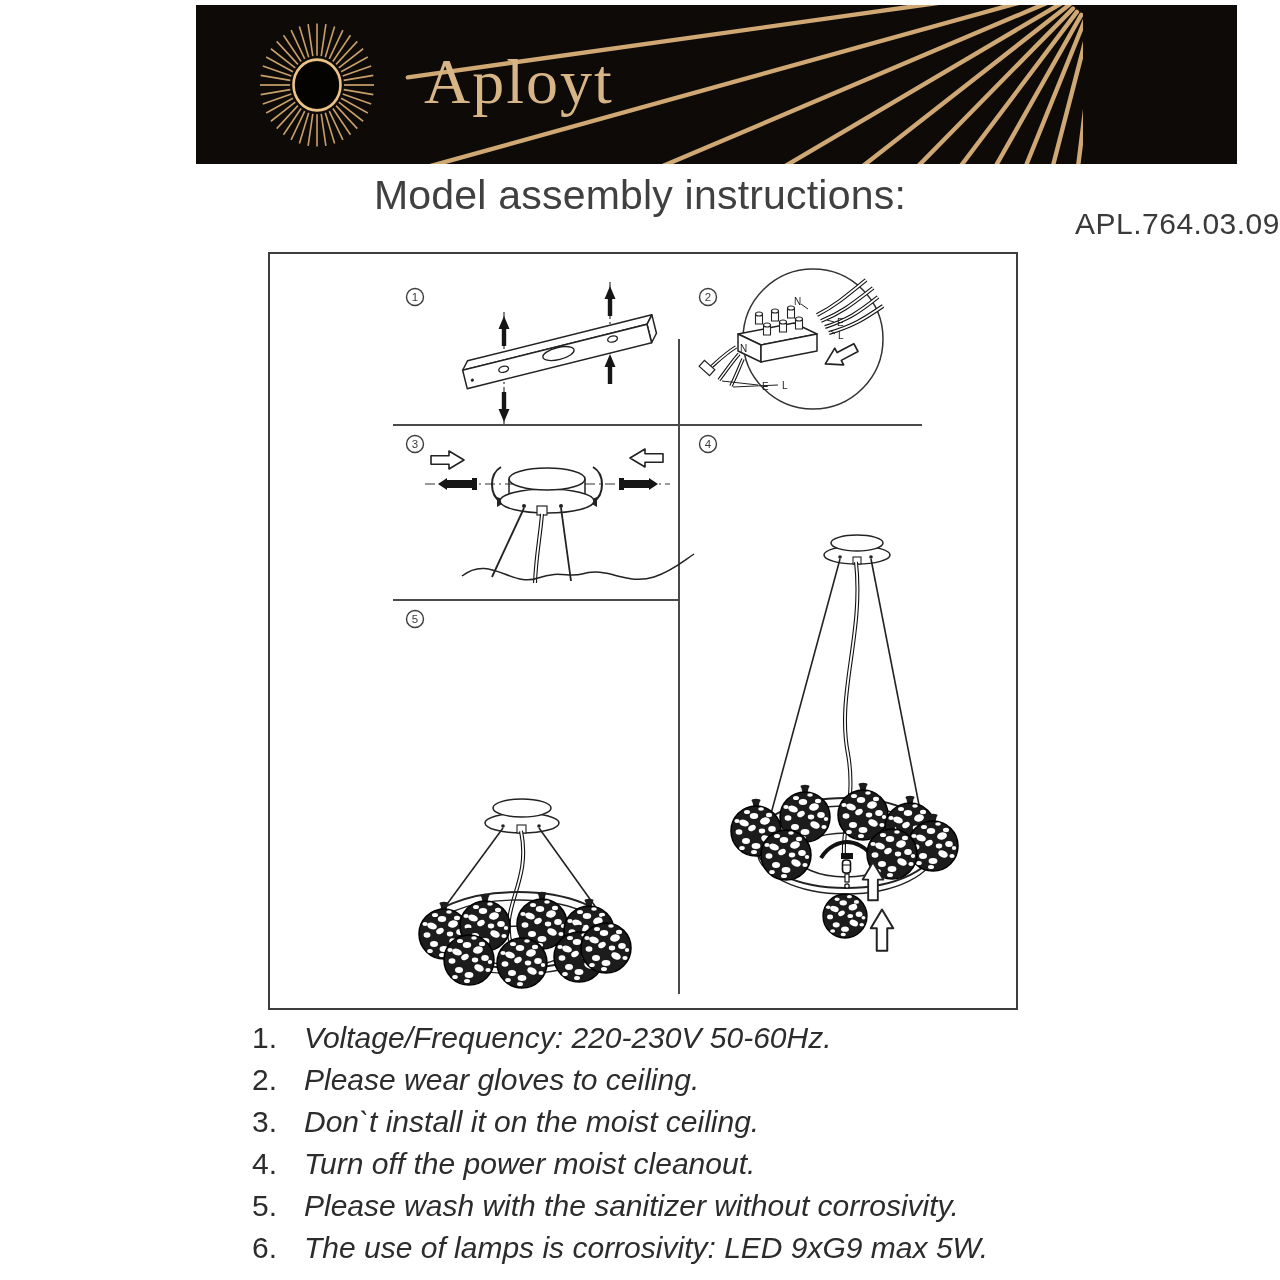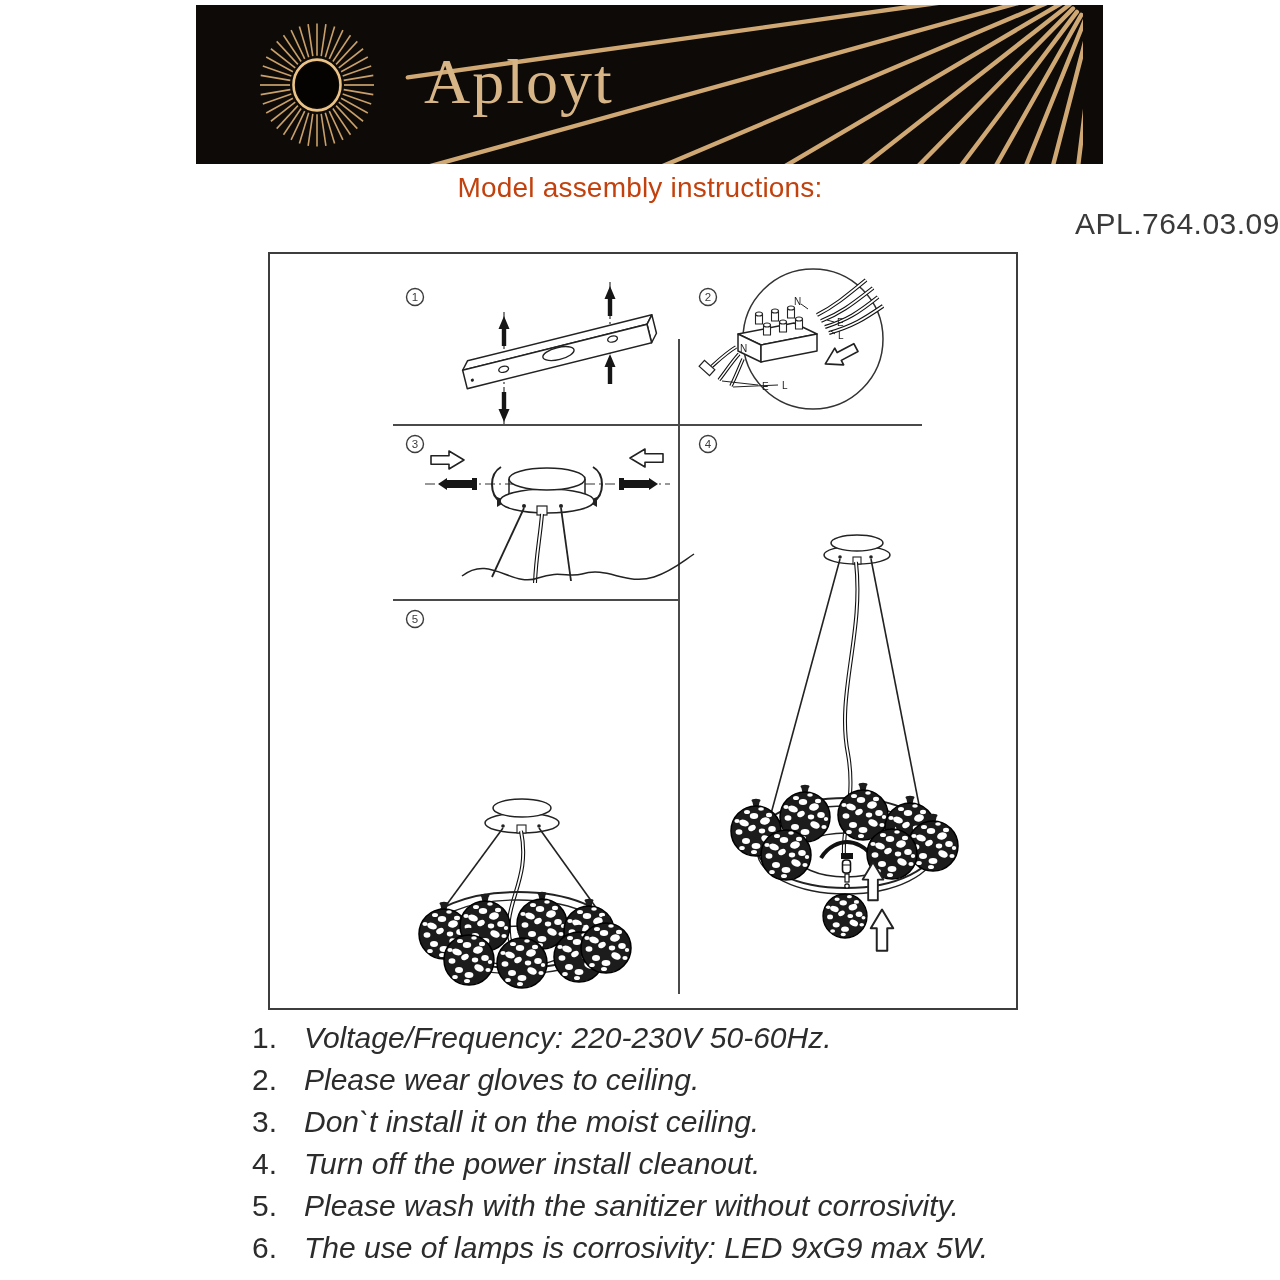--- a/index.html
+++ b/index.html
@@ -2,34 +2,34 @@
 <html><head>
 <meta charset="utf-8">
 <style>
   html,body{margin:0;padding:0;}
   body{
     width:1280px;height:1280px;position:relative;background:#ffffff;
     font-family:"Liberation Sans", sans-serif;overflow:hidden;
   }
   
   .banner{
-    position:absolute;left:196px;top:5px;width:907px;height:159px;
+    position:absolute;left:196px;top:5px;width:1041px;height:159px;
     background:#0d0a08;overflow:hidden;
   }
   .banner svg{position:absolute;left:0;top:0;}
   .brand-text{
     position:absolute;left:228px;top:40px;
     font-family:"Liberation Serif", serif;
     font-size:64px;font-weight:400;letter-spacing:2px;color:#d7b popur;
     color:#d7b586;
   }
   
   .doc-title{
     position:absolute;left:0;right:0;top:172px;text-align:center;
-    font-size:28px;color:#c2410c;letter-spacing:0.2px;
+    font-size:41px;color:#404040;letter-spacing:0.2px;
   }
   .doc-model{
     position:absolute;left:0;right:0;top:207px;text-align:right;
     font-size:30px;color:#3a3a3a;letter-spacing:0.5px;
   }
   
   .diagram-box{
     position:absolute;left:268px;top:252px;width:746px;height:754px;
     border:2px solid #3d3d3d;background:#fff;
   }
@@ -402,21 +402,21 @@
   <div class="instr-row">
     <span class="instr-num">2.</span>
     <span class="instr-text">Please wear gloves to ceiling.</span>
   </div>
   <div class="instr-row">
     <span class="instr-num">3.</span>
     <span class="instr-text">Don`t install it on the moist ceiling.</span>
   </div>
   <div class="instr-row">
     <span class="instr-num">4.</span>
-    <span class="instr-text">Turn off the power install cleanout.</span>
+    <span class="instr-text">Turn off the power moist cleanout.</span>
   </div>
   <div class="instr-row">
     <span class="instr-num">5.</span>
     <span class="instr-text">Please wash with the sanitizer without corrosivity.</span>
   </div>
   <div class="instr-row">
     <span class="instr-num">6.</span>
     <span class="instr-text">The use of lamps is corrosivity: LED 9xG9 max 5W.</span>
   </div>
 </div>

